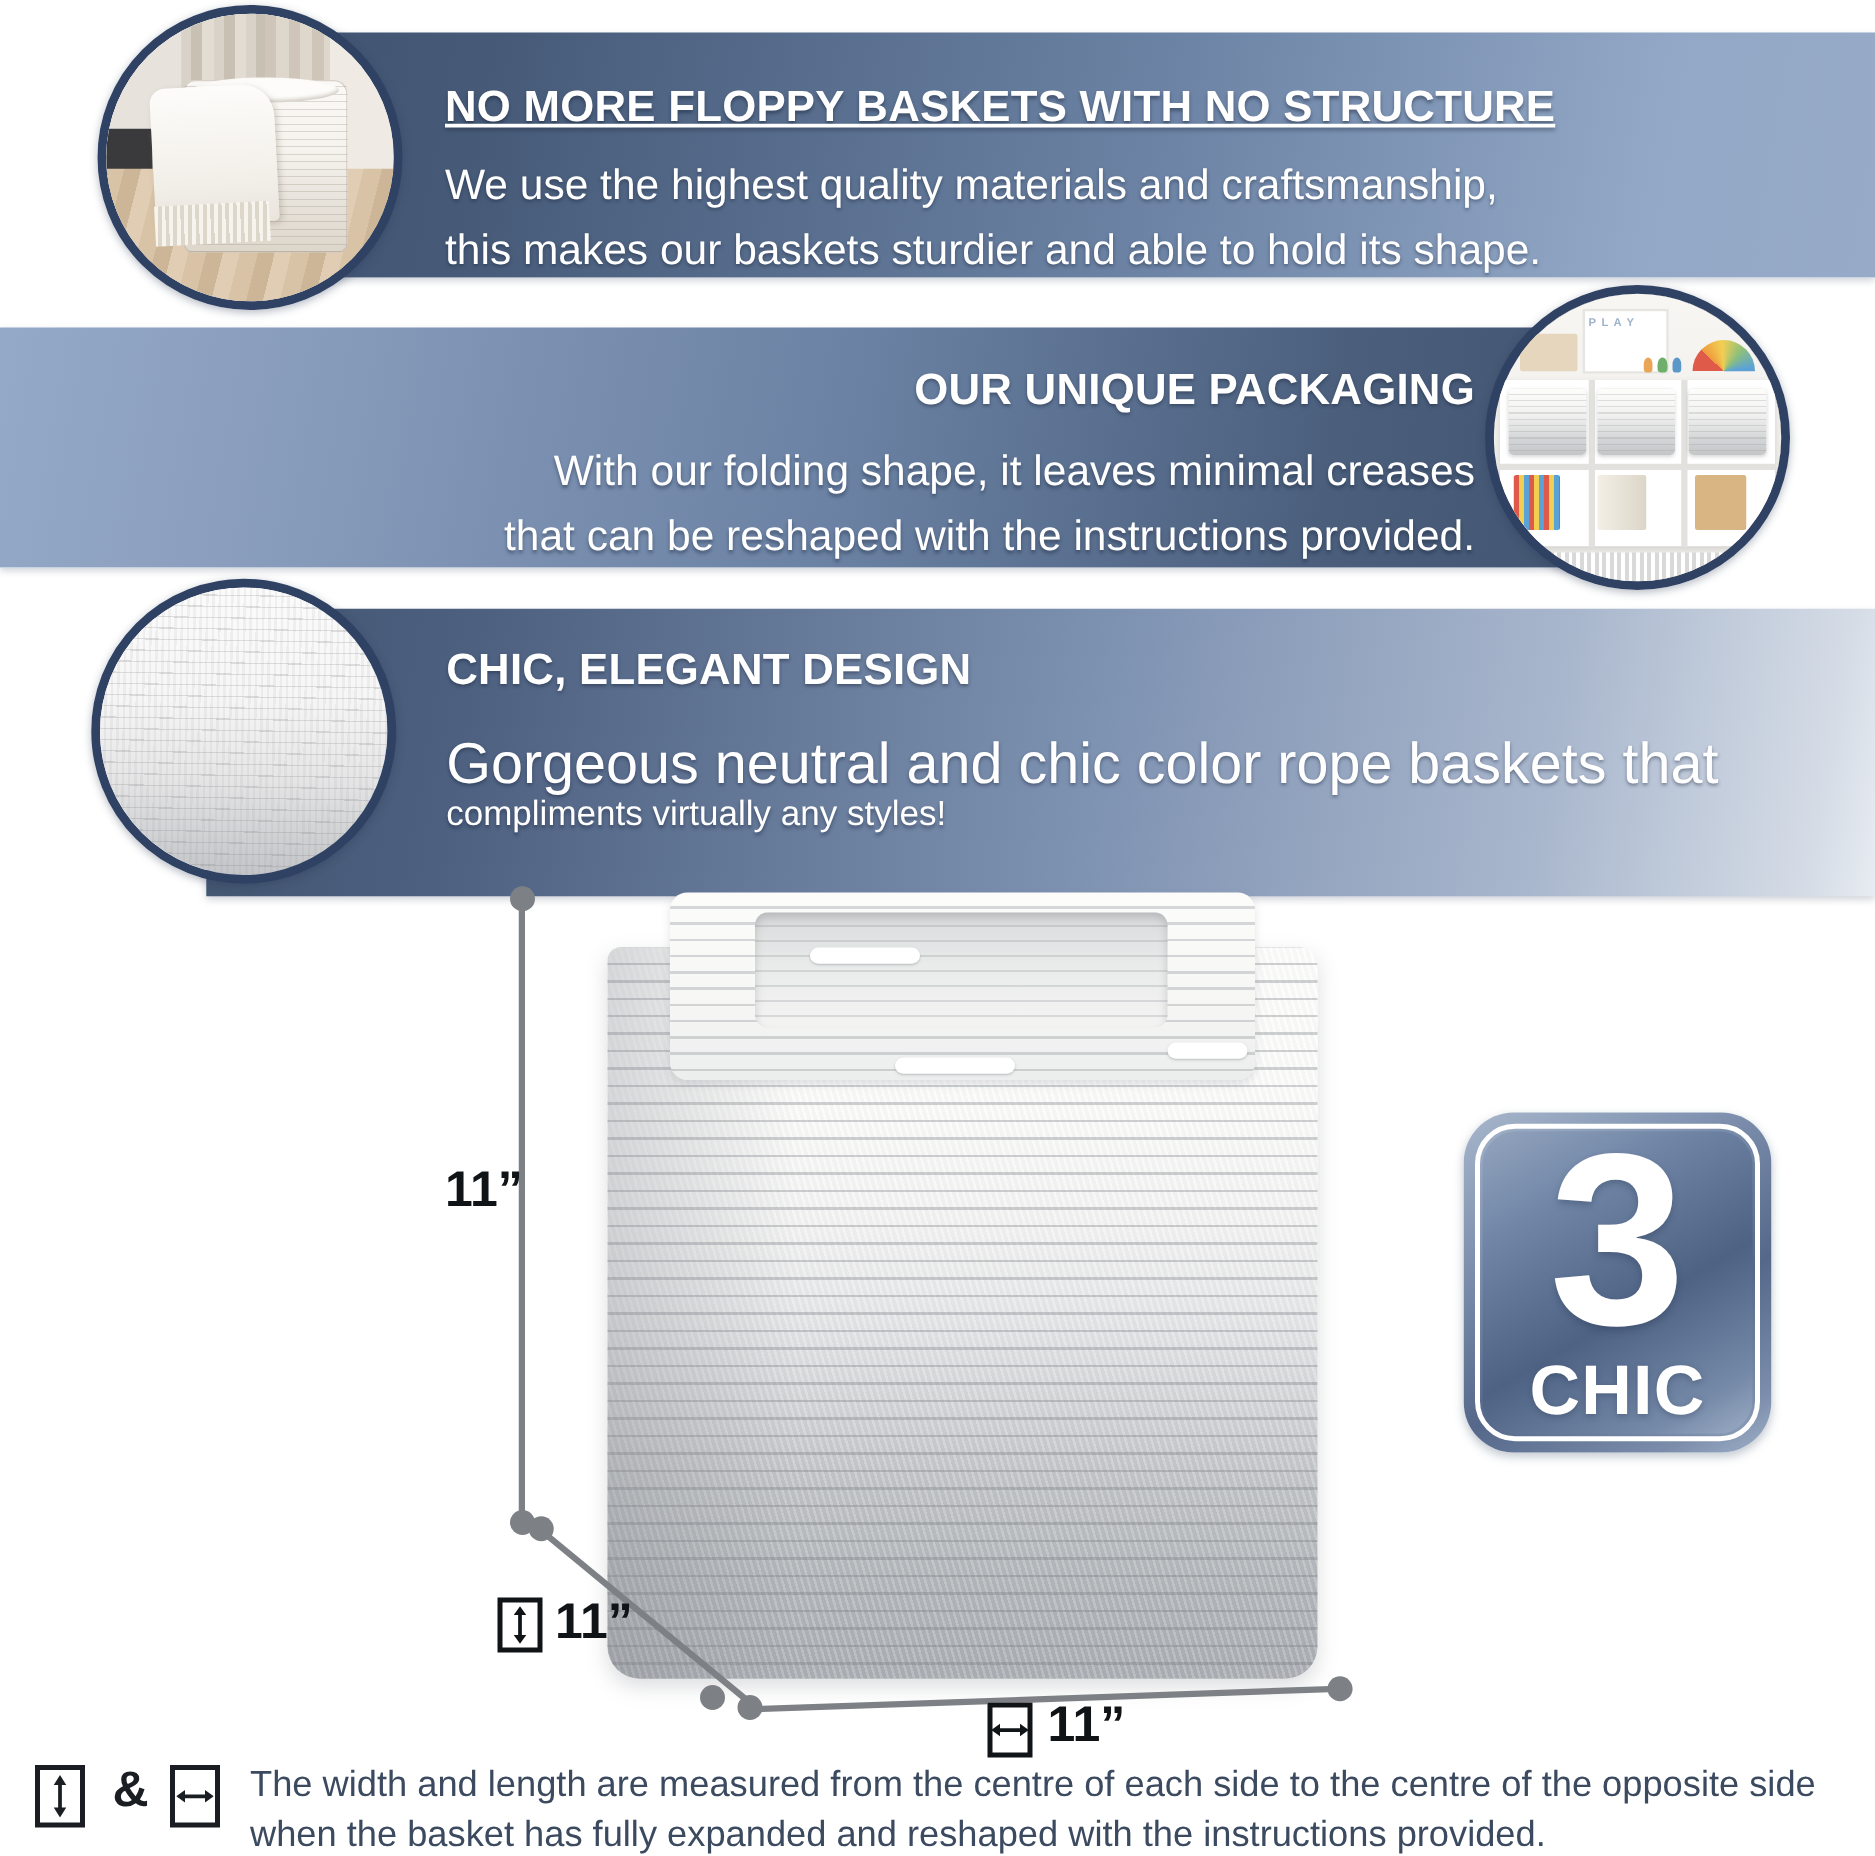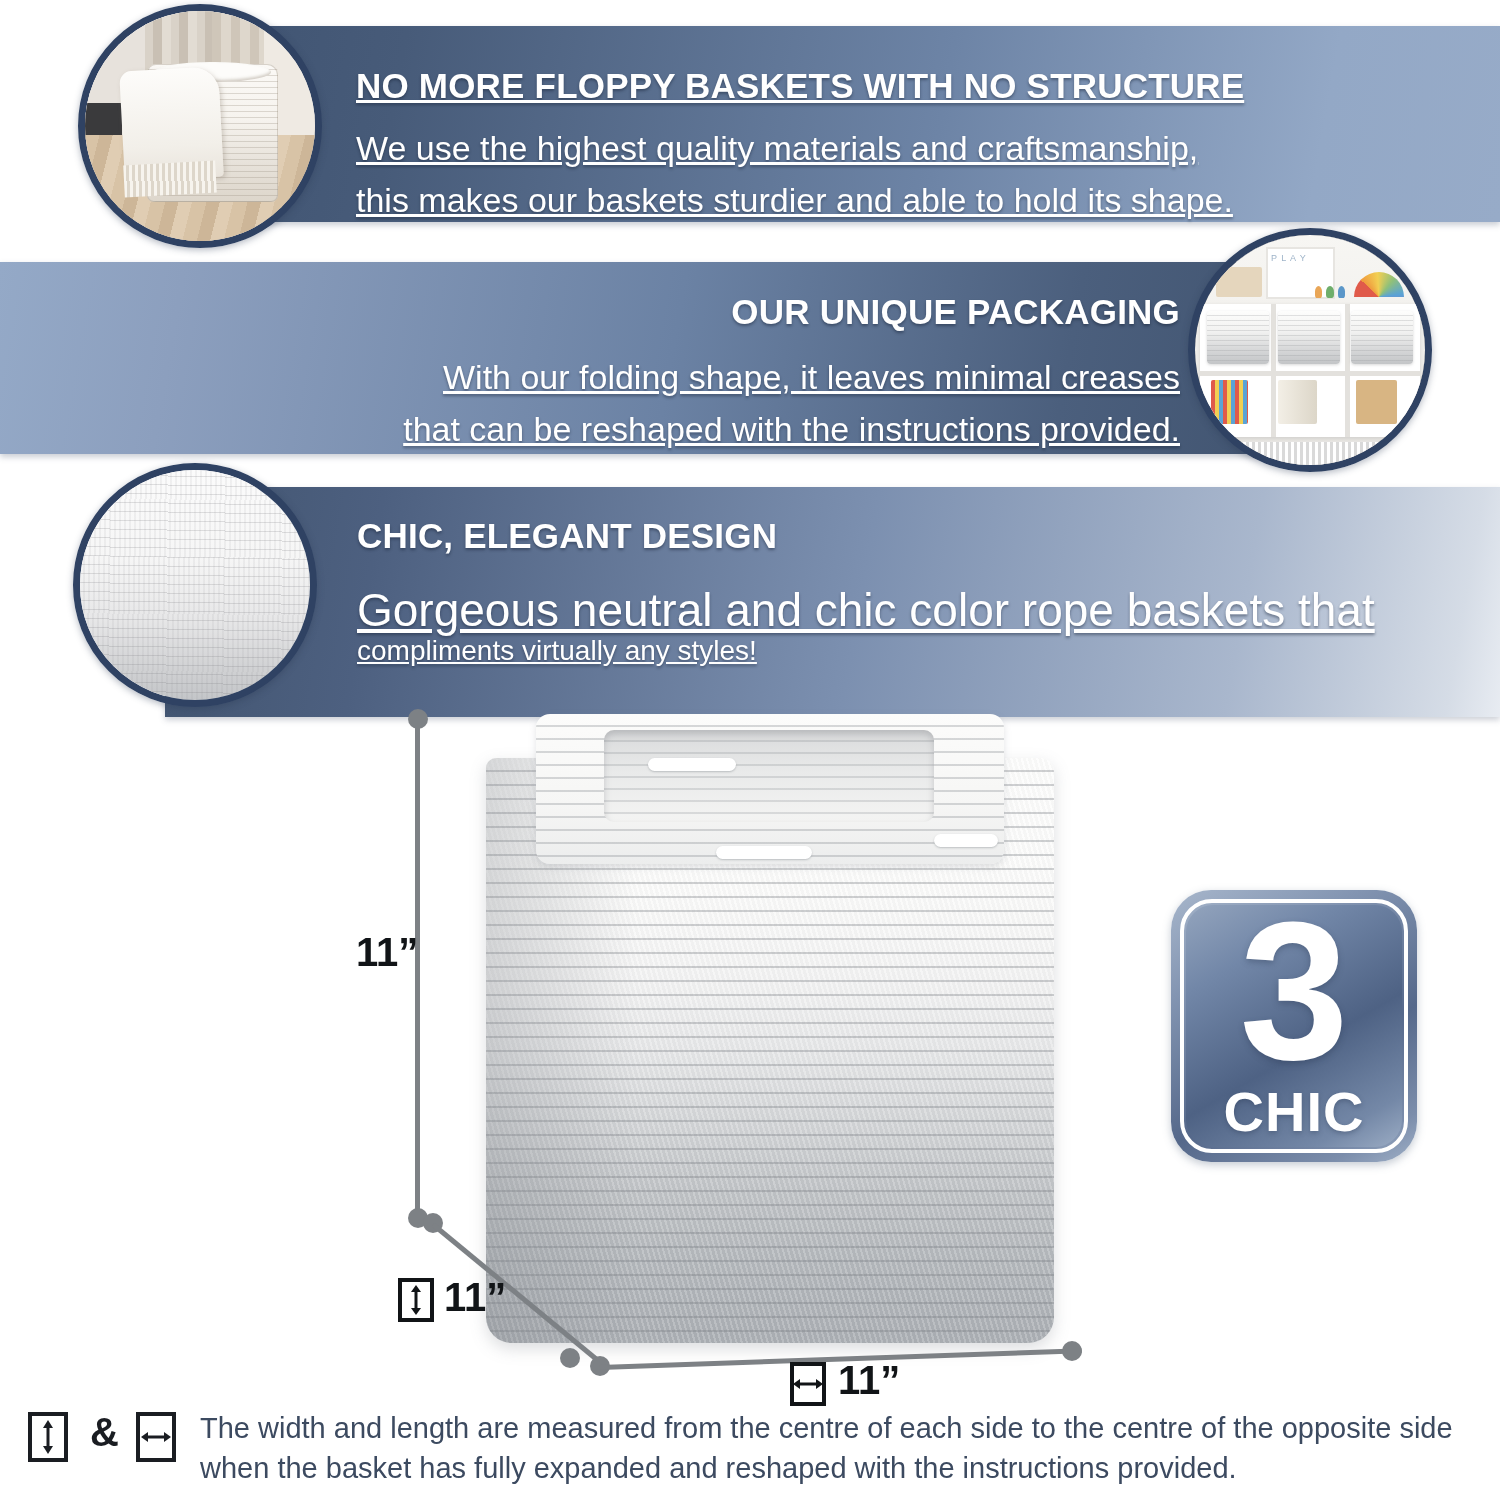--- a/index.html
+++ b/index.html
@@ -13,21 +13,20 @@
   
   .band{position:absolute;display:block;}
   .band-title{
     position:absolute;color:#ffffff;font-weight:700;
     letter-spacing:.2px;white-space:nowrap;
     text-shadow:0 2px 3px rgba(20,30,50,.45);
   }
   .band-line{
     position:absolute;color:#ffffff;white-space:nowrap;
     text-shadow:0 2px 3px rgba(20,30,50,.45);
-    text-decoration:underline;
   }
 
   
   #band1{left:160px;top:26px;width:1340px;height:196px;
     background:linear-gradient(100deg,#3e5270 0%,#475b79 18%,#6d84a6 58%,#93a8c6 86%,#97abc8 100%);
     box-shadow:0 3px 6px rgba(60,75,100,.28);
   }
   #band1 .band-title{left:196px;top:40px;font-size:35px;text-decoration:underline;}
   #band1 .l1{left:196px;top:103px;font-size:34px;}
   #band1 .l2{left:196px;top:155px;font-size:34px;}
@@ -83,21 +82,21 @@
   .sc-room .rim{position:absolute;left:30%;top:22%;width:51%;height:9%;
      border-radius:50%;background:#fdfcfa;box-shadow:inset 0 -2px 3px rgba(170,160,145,.5);}
   .sc-room .throw{position:absolute;left:16%;top:25%;width:43%;height:48%;
      border-radius:12px 26px 4px 6px;transform:rotate(-3deg);
      background:linear-gradient(#fdfcfa,#f2efe9 70%,#e9e4dc);
      box-shadow:2px 2px 5px rgba(140,130,115,.35);}
   .sc-room .fringe{position:absolute;left:17%;top:66%;width:40%;height:14%;
      background:repeating-linear-gradient(92deg,#f7f4ee 0 3px,#ddd6ca 3px 6px);transform:rotate(-3deg);}
 
   
-  .sc-play{position:absolute;inset:0;background:#0f172a;}
+  .sc-play{position:absolute;inset:0;background:#0f172a;font-weight:bold;}
   .sc-play .wall{position:absolute;inset:0;background:linear-gradient(#f7f6f3,#eceae6);}
   .sc-play .shelf{position:absolute;left:2%;top:30%;width:96%;height:58%;
      background:#ffffff;box-shadow:0 2px 5px rgba(120,120,120,.25);}
   .sc-play .hdiv{position:absolute;left:2%;top:59%;width:96%;height:5px;background:#e3e1dd;}
   .sc-play .vd1{position:absolute;left:33%;top:30%;width:5px;height:58%;background:#e3e1dd;}
   .sc-play .vd2{position:absolute;left:65%;top:30%;width:5px;height:58%;background:#e3e1dd;}
   .sc-play .bin{position:absolute;top:33%;width:27%;height:23%;border-radius:4px;
      background:linear-gradient(#fdfdfc 0%,#f2f2f1 38%,#d7d8d9 72%,#c3c5c7 100%);
      box-shadow:0 1px 3px rgba(120,120,120,.28);}
   .sc-play .bin:after{content:"";position:absolute;inset:0;border-radius:4px;

